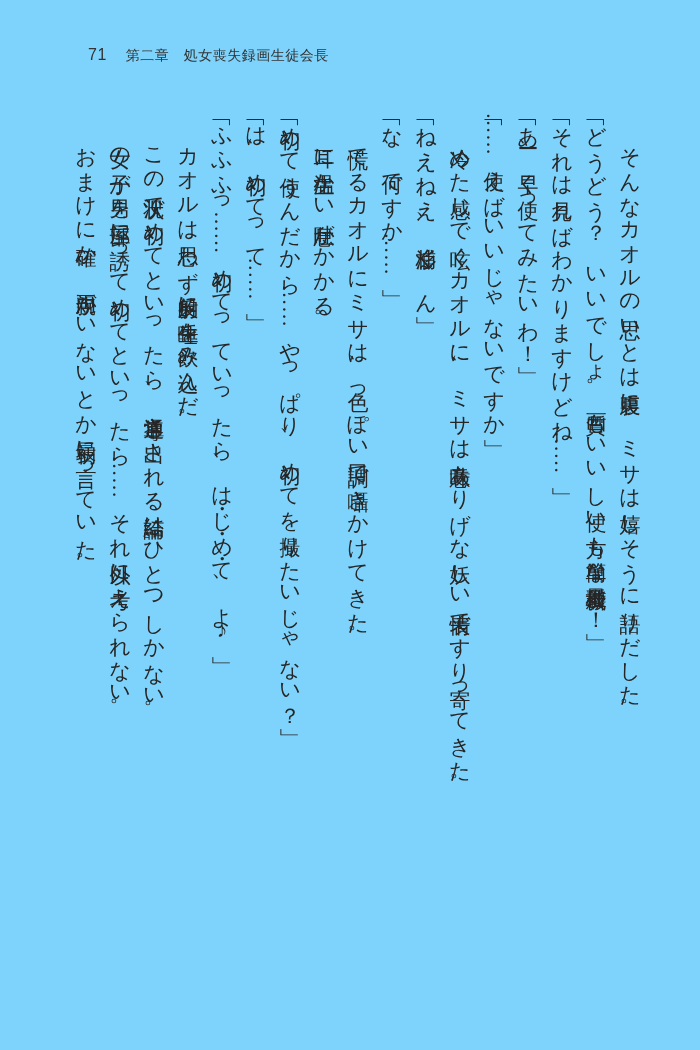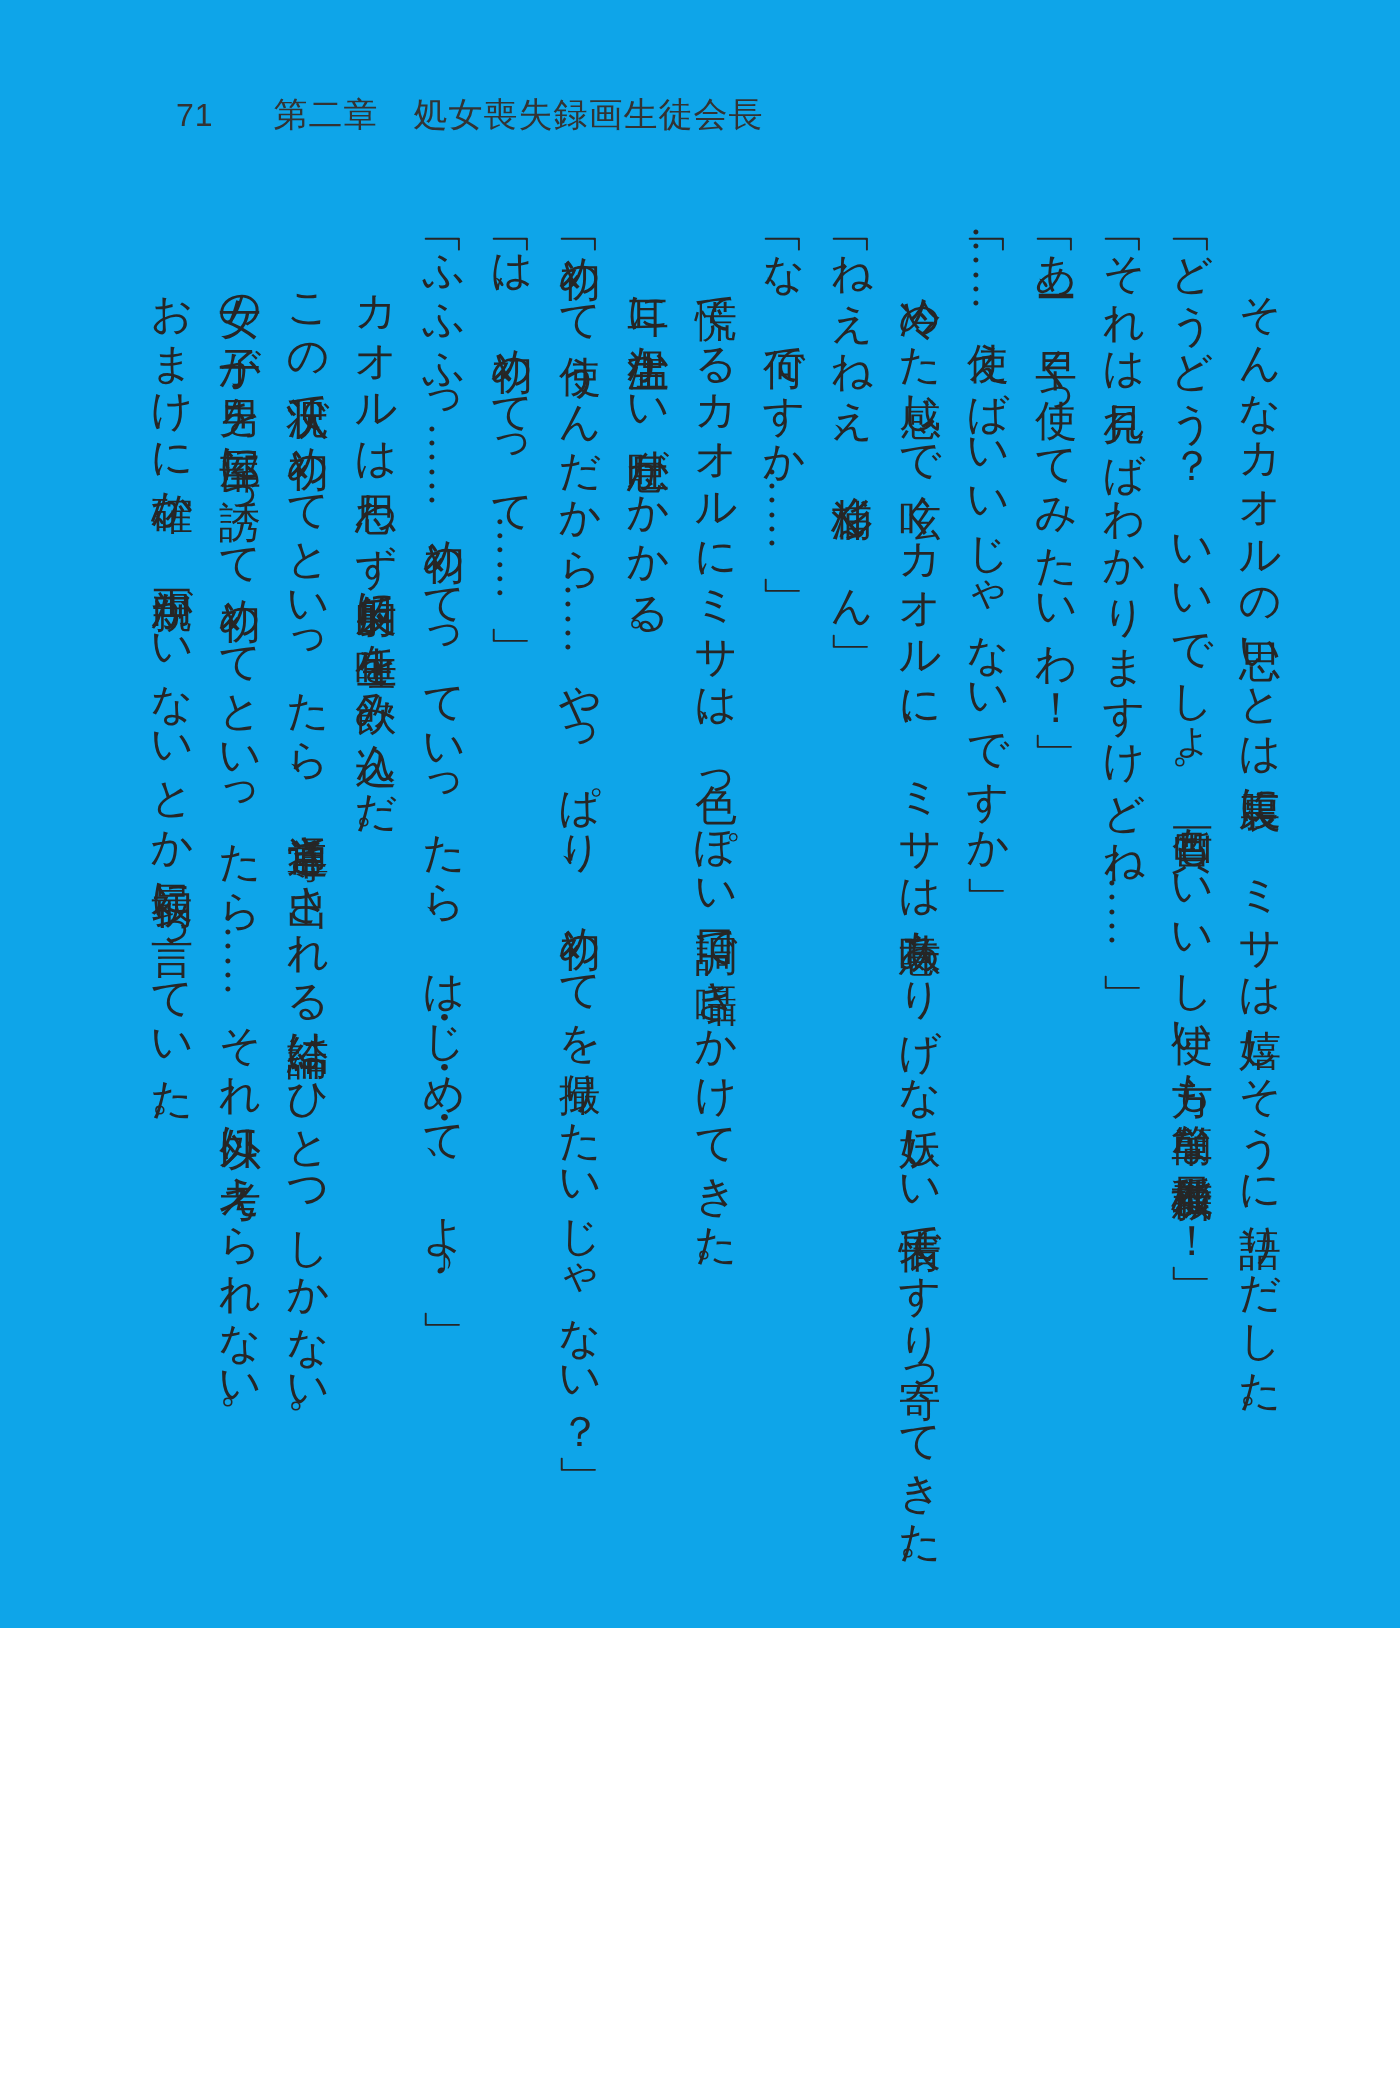--- a/index.html
+++ b/index.html
@@ -10,40 +10,40 @@
     width: 700px;
     height: 1050px;
     background: #ffffff;
     position: relative;
     overflow: hidden;
   }
   .page {
     position: absolute;
     top: 0; left: 0;
     width: 700px;
-    height: 814px;
-    background: #0ea5e9;
+    height: 1050px;
+    background: #7dd3fc;
   }
   .page-header {
     position: absolute;
     top: 46px;
     left: 88px;
     display: flex;
     align-items: baseline;
     font-family: "Liberation Sans", sans-serif;
     color: #333333;
     white-space: nowrap;
   }
   .page-number {
     font-size: 16px;
     letter-spacing: 0.5px;
   }
   .chapter-title {
-    font-size: 17px;
-    margin-left: 30px;
+    font-size: 14px;
+    margin-left: 19px;
     letter-spacing: 0.5px;
   }
   .text-body {
     position: absolute;
     top: 112px;
     right: 53px;
     width: 580px;
     height: 830px;
     writing-mode: vertical-rl;
     text-orientation: mixed;

